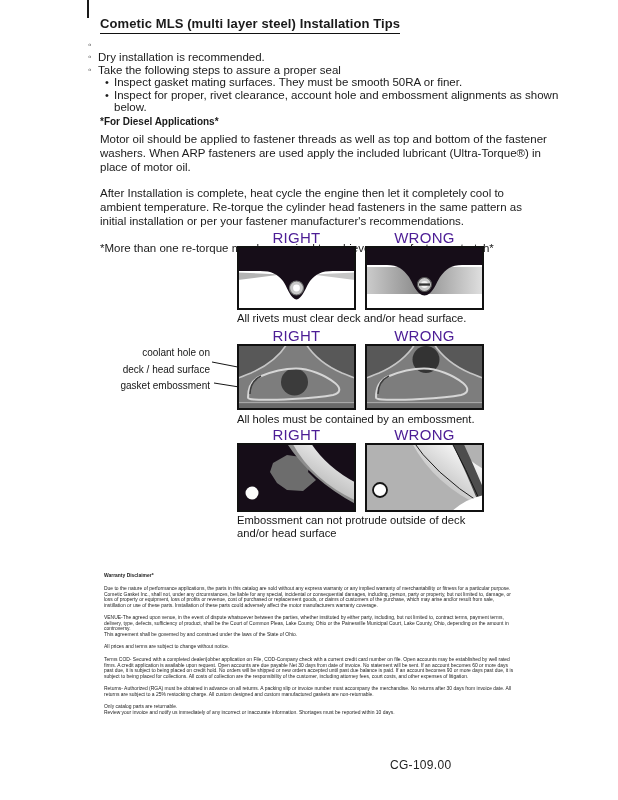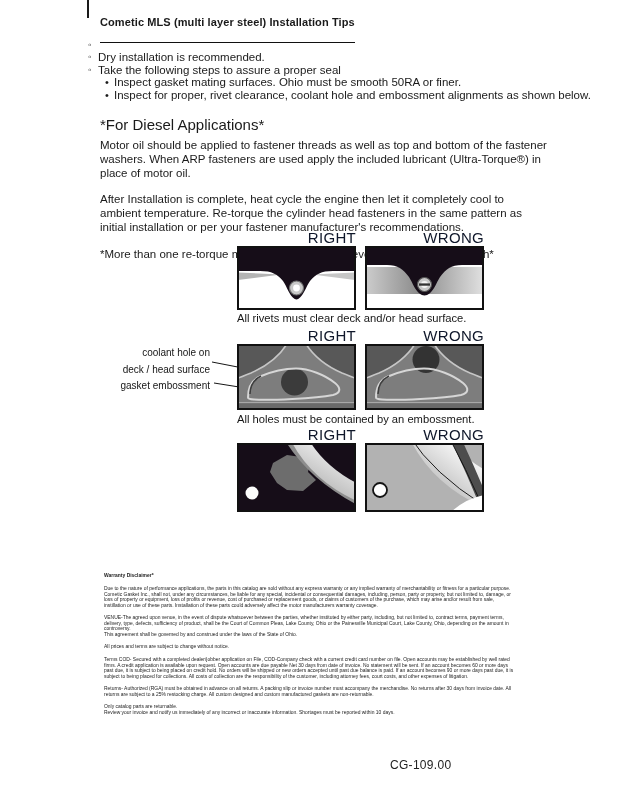--- a/index.html
+++ b/index.html
@@ -4,34 +4,34 @@
 <style>
   html,body{margin:0;padding:0;background:#ffffff;}
   #page{
     position:relative;width:618px;height:800px;background:#ffffff;overflow:hidden;
     font-family:"Liberation Sans","DejaVu Sans",sans-serif;color:#1a1a1a;
   }
   .abs{position:absolute;}
   
   #crop-mark{left:87px;top:0;width:2px;height:18px;background:#1a1a1a;}
   
-  #doc-title{left:100px;top:16px;font-size:11px;font-weight:bold;
-    border-bottom:1.6px solid #111;padding-bottom:14px;letter-spacing:.1px;}
+  #doc-title{left:100px;top:16px;font-size:13px;font-weight:bold;
+    border-bottom:1.6px solid #111;padding-bottom:2px;letter-spacing:.1px;}
   
   #tips{left:88px;top:39px;width:505px;font-size:11.5px;line-height:12.4px;}
   .bullet-row{display:flex;}
   .bullet-marker{width:10px;flex:0 0 10px;font-size:10px;line-height:12.4px;}
   .sub{padding-left:17px;}
   .sub .bullet-marker{width:9px;flex:0 0 9px;font-size:11px;}
   
   #diesel{left:100px;top:116px;width:447px;}
-  #diesel-heading{font-size:15px;font-weight:normal;margin:0 0 6px 0;}
+  #diesel-heading{font-size:10px;font-weight:bold;margin:0 0 6px 0;}
   #diesel p{font-size:11.5px;line-height:13.8px;margin:0 0 13px 0;}
   
-  .dg-header{width:119px;text-align:right;font-size:15px;letter-spacing:.3px;color:#0f172a;}
+  .dg-header{width:119px;text-align:center;font-size:15px;letter-spacing:.3px;color:#4c1d95;}
   .dg-caption{font-size:11.2px;line-height:12.5px;color:#161616;}
   .dg-box{width:119px;}
   .dg-box svg{display:block;}
   
   .callout{font-size:10px;line-height:17px;text-align:right;white-space:pre-line;color:#161616;}
   
   #disclaimer{left:104px;top:573px;width:412px;height:186px;}
   #disclaimer-inner{width:749px;transform:scale(0.55);transform-origin:top left;
     font-size:9px;line-height:10px;color:#222;}
   #disclaimer-inner .dh{font-weight:bold;margin:0 0 13px 0;}
@@ -55,25 +55,25 @@
     <div class="bullet-row">
       <span class="bullet-marker">◦</span>
       <span>Dry installation is recommended.</span>
     </div>
     <div class="bullet-row">
       <span class="bullet-marker">◦</span>
       <span>Take the following steps to assure a proper seal</span>
     </div>
     <div class="bullet-row sub">
       <span class="bullet-marker">•</span>
-      <span>Inspect gasket mating surfaces.  Ohio must be smooth 50RA or finer.</span>
+      <span>Inspect gasket mating surfaces.  They must be smooth 50RA or finer.</span>
     </div>
     <div class="bullet-row sub">
       <span class="bullet-marker">•</span>
-      <span>Inspect for proper, rivet clearance, coolant hole and embossment alignments as shown below.</span>
+      <span>Inspect for proper, rivet clearance, account hole and embossment alignments as shown below.</span>
     </div>
   </div>
 
   <div id="diesel" class="abs">
     <div id="diesel-heading">*For Diesel Applications*</div>
     <p>Motor oil should be applied to fastener threads as well as top and bottom of the fastener washers. When ARP fasteners are used apply the included lubricant (Ultra-Torque®) in place of motor oil.</p>
     <p>After Installation is complete, heat cycle the engine then let it completely cool to ambient temperature. Re-torque the cylinder head fasteners in the same pattern as initial installation or per your fastener manufacturer's recommendations.</p>
     <p>*More than one re-torque may be required to achieve proper fastener stretch*</p>
   </div>
 
@@ -192,20 +192,21 @@
       <path d="M62,-8 Q82,30 128,50" fill="none" stroke="url(#d3gw)" stroke-width="34"></path>
       <path d="M45,-6 Q68,30 118,62" fill="none" stroke="#1c1c1c" stroke-width="1"></path>
       <path d="M90,-6 Q106,28 120,62" fill="none" stroke="#4d4d4d" stroke-width="10"></path>
       <path d="M84,-6 Q101,26 116,60" fill="none" stroke="#141414" stroke-width="1"></path>
       <path d="M119,52 Q100,56 86,69 L119,69 Z" fill="#ffffff"></path>
       <circle cx="15" cy="47" r="7" fill="#ffffff" stroke="#141414" stroke-width="1.8"></circle>
       <rect x="1" y="1" width="117" height="67" fill="none" stroke="#111111" stroke-width="2"></rect>
     </svg>
   </div>
 
+  <div class="abs dg-caption" style="left:237px;top:514px;width:260px">Embossment can not protrude outside of deck and/or head surface</div>
 
   <div id="disclaimer" class="abs">
     <div id="disclaimer-inner">
       <p class="dh">Warranty Disclaimer*</p>
       <p>Due to the nature of performance applications, the parts in this catalog are sold without any express warranty or any implied warranty of merchantability or fitness for a particular purpose.  Cometic Gasket Inc., shall not, under any circumstances, be liable for any special, incidental or consequential damages, including, person, party or property, but not limited to, damage, or loss of property or equipment, loss of profits or revenue, cost of purchased or replacement goods, or claims of customers of the purchase, which may arise and/or result from sale, instillation or use of these parts.  Installation of these parts could adversely affect the motor manufacturers warranty coverage.</p>
       <p>VENUE-The agreed upon venue, in the event of dispute whatsoever between the parties, whether instituted by either party, including, but not limited to, contract terms, payment terms, delivery, type, defects, sufficiency of product, shall be the Court of Common Pleas, Lake County, Ohio or the Painesville Municipal Court, Lake County, Ohio, depending on the amount in controversy.
 This agreement shall be governed by and construed under the laws of the State of Ohio.</p>
       <p>All prices and terms are subject to change without notice.</p>
       <p>Terms COD- Secured with a completed dealer/jobber application on File, COD-Company check with a current credit card number on file.  Open accounts may be established by well rated firms.  A credit application is available upon request.  Open accounts are due payable Net 30 days from date of invoice.  No statement will be sent.  If an account becomes 60 or more days past due, it is subject to being placed on credit hold.  No orders will be shipped or new orders accepted until past due balance is paid.  If an account becomes 90 or more days past due, it is subject to being placed for collections.  All costs of collection are the responsibility of the customer, including attorney fees, court costs, and other expenses of litigation.</p>
       <p>Returns- Authorized (RGA) must be obtained in advance on all returns.  A packing slip or invoice number must accompany the merchandise.  No returns after 30 days from invoice date.  All returns are subject to a 25% restocking charge.  All custom designed and custom manufactured gaskets are non-returnable.</p>

